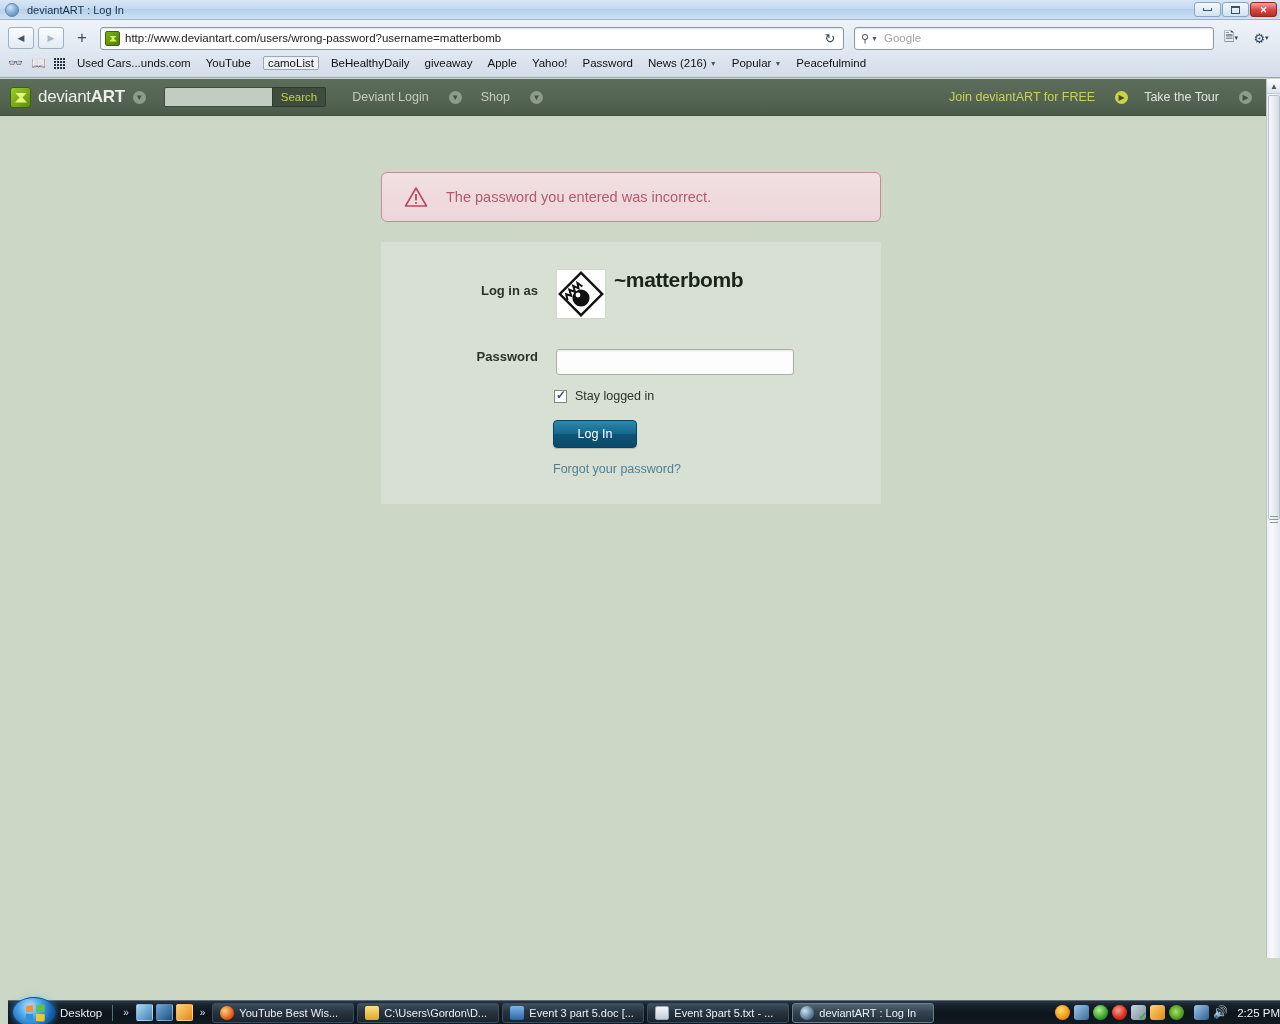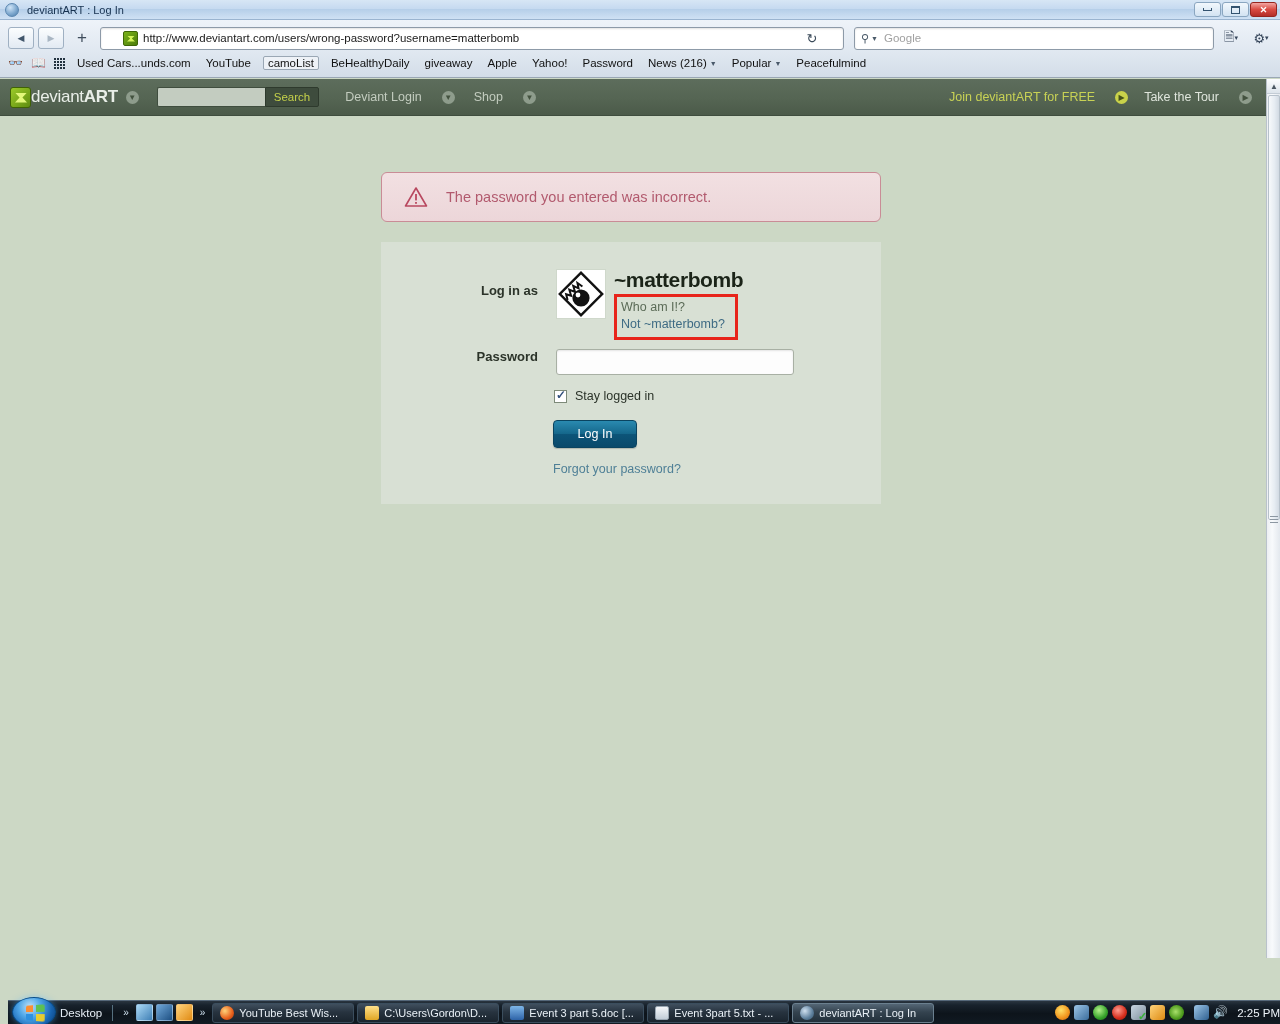--- a/index.html
+++ b/index.html
@@ -57,21 +57,21 @@
     font-size: 9px; color: #41566b;
   }
   .navbtn.dim { color: #a9b6c3; }
   .plusbtn {
     width: 22px; height: 22px; display: flex; align-items: center; justify-content: center;
     font-size: 17px; color: #3f4d5c; margin: 0 3px;
   }
   .urlbar {
     flex: 1 1 auto; height: 23px; background: #fff;
     border: 1px solid #8d9aa8; border-radius: 3px;
-    display: flex; align-items: center; padding: 0 22px;
+    display: flex; align-items: center; padding: 0 4px;
     box-shadow: inset 0 1px 2px rgba(0,0,0,.12);
     justify-content: space-between;
   }
   .favicon {
     width: 15px; height: 15px; flex: none; margin-right: 5px;
     background: linear-gradient(135deg, #7ab21a, #4d7d0a);
     border: 1px solid #3e6608; border-radius: 2px;
     position: relative;
   }
   .favicon::after {
@@ -116,21 +116,21 @@
   .bm.boxed { border: 1px solid #9aa7b4; background: #eef2f7; padding: 0 4px; }
   .bm .dd { font-size: 7px; color: #49596a; }
 
   
   .da-header {
     position: absolute; left: 0; top: 79px; width: 1280px; height: 37px;
     background: linear-gradient(to bottom, #5d6d5c 0%, #556553 55%, #4b5a49 100%);
     border-bottom: 1px solid #3f4d3e;
     display: flex; align-items: center; padding: 0 10px;
   }
-  .da-logo { display: flex; align-items: center; }
+  .da-logo { display: flex; align-items: center; gap: 7px; }
   .da-logo-mark {
     width: 21px; height: 21px; border-radius: 3px;
     background: linear-gradient(135deg, #9ccb28, #5f8c10);
     border: 1px solid #3f6205; position: relative;
   }
   .da-logo-mark::after {
     content: ""; position: absolute; left: 4px; top: 5px;
     width: 12px; height: 10px; background: #e2f77a;
     clip-path: polygon(0 0, 100% 0, 62% 50%, 100% 100%, 0 100%, 38% 50%);
   }
@@ -478,24 +478,20 @@
           </g>
           <g transform="translate(24,25) rotate(-45)">
             <path d="M-13 -6 L-10 -11 L-7.5 -6.5 L-4.5 -12 L-2 -6.5 L1 -12 L3 -6.5 L6 -11 L7 -5" fill="none" stroke="#111111" stroke-width="2" stroke-linejoin="miter"></path>
           </g>
           <circle cx="24" cy="28" r="8.6" fill="#111111"></circle>
           <circle cx="21" cy="25" r="2.4" fill="#ffffff"></circle>
         </svg>
       </div>
       <div class="ident-right">
         <div class="username">~matterbomb</div>
-        <div class="redbox">
-          <div class="whoami">Who am I!?</div>
-          <div class="notme">Not ~matterbomb?</div>
-        </div>
       </div>
     </div>
 
     <div class="pwrow">
       <div class="rowlabel">Password</div>
       <input class="pwinput" type="password" value="" style="">
     </div>
 
     <div class="stayrow">
       <span class="checkbox"></span>

